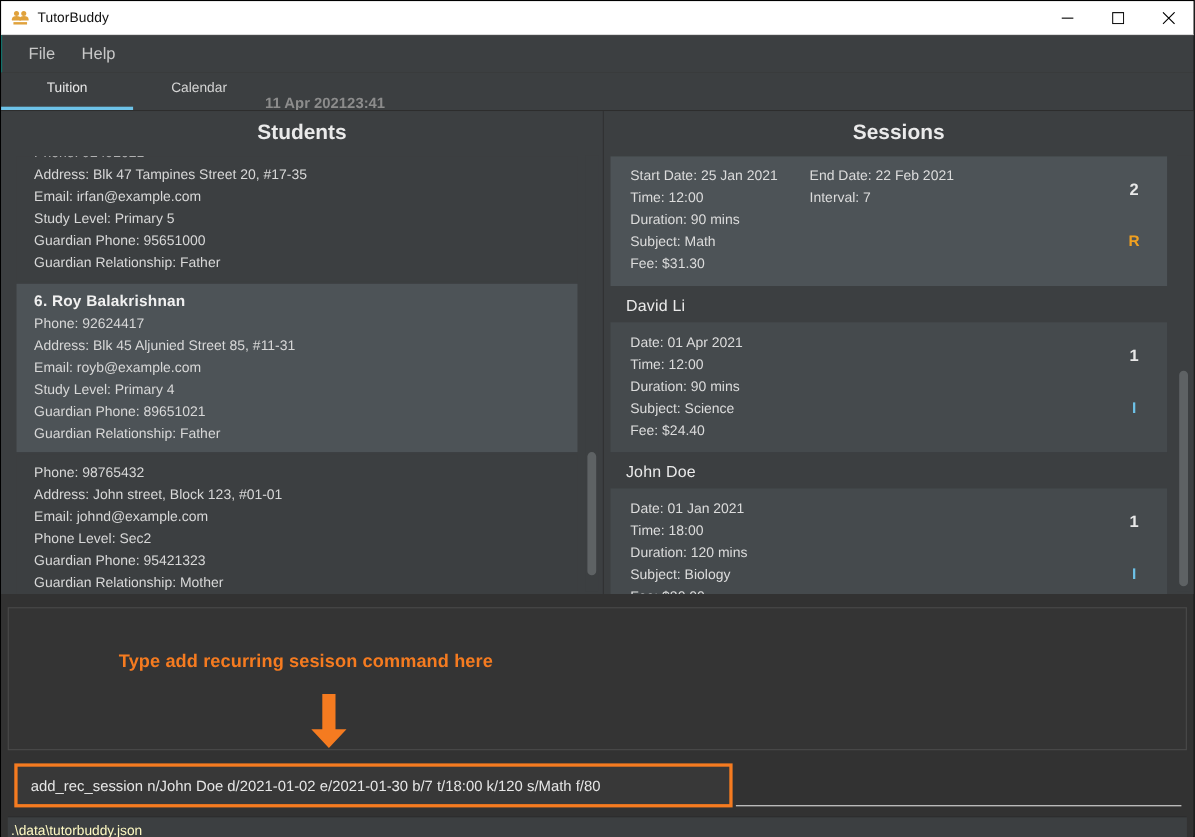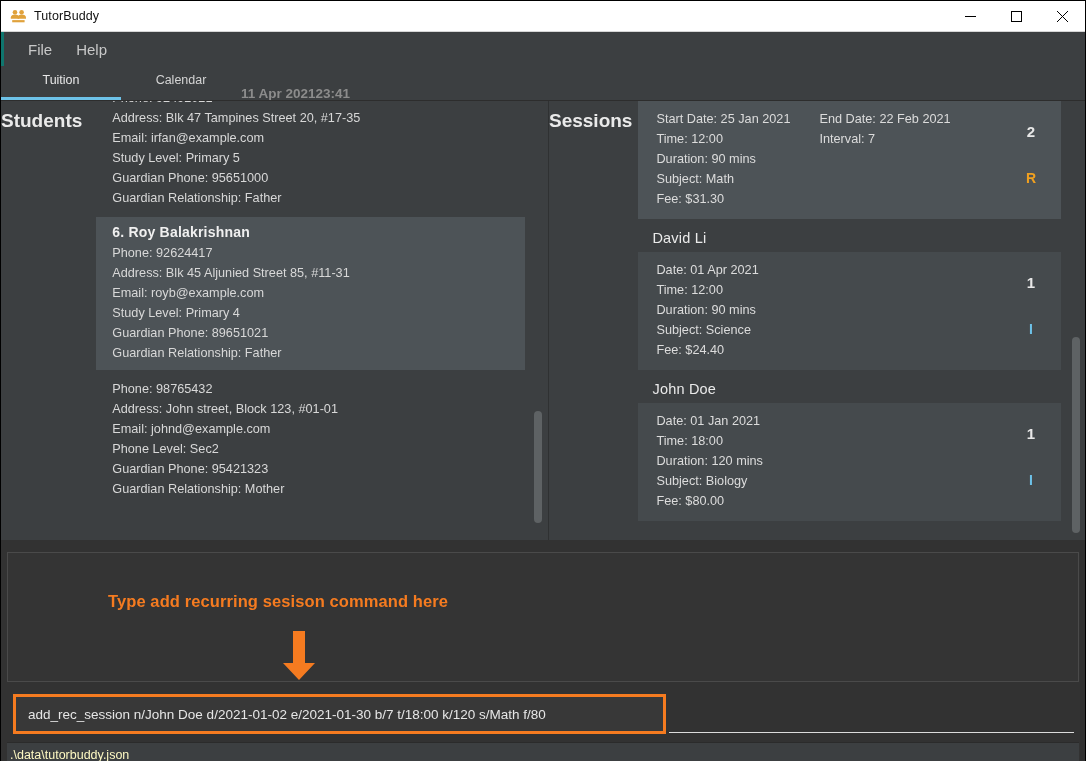--- a/index.html
+++ b/index.html
@@ -50,21 +50,21 @@
   .win-btn svg { display: block; }
 
   
   .menubar {
     height: 34px;
     background: #3c3f41;
     display: flex;
     align-items: center;
     padding-left: 14px;
     flex: 0 0 auto;
-    border-left: 3px solid #0f766e;
+    border-left: 1px solid #0f766e;
     text-align: right;
   }
   .menu-item {
     font-size: 15px;
     color: #c8c8c8;
     padding: 2px 10px;
     margin-right: 4px;
   }
 
   
@@ -113,20 +113,21 @@
     flex: 0 0 auto;
     height: 439px;
     display: flex;
     background: #3c3f41;
     padding: 0;
     position: relative;
   }
   .pane {
     position: relative;
     display: flex;
+    flex-direction: column;
     background: #3c3f41;
   }
   .pane-students { width: 548px; border-right: 1px solid #2f3132; }
   .pane-sessions { flex: 1 1 auto; }
 
   .pane-title {
     text-align: center;
     font-size: 19px;
     font-weight: bold;
     color: #eaeaea;

